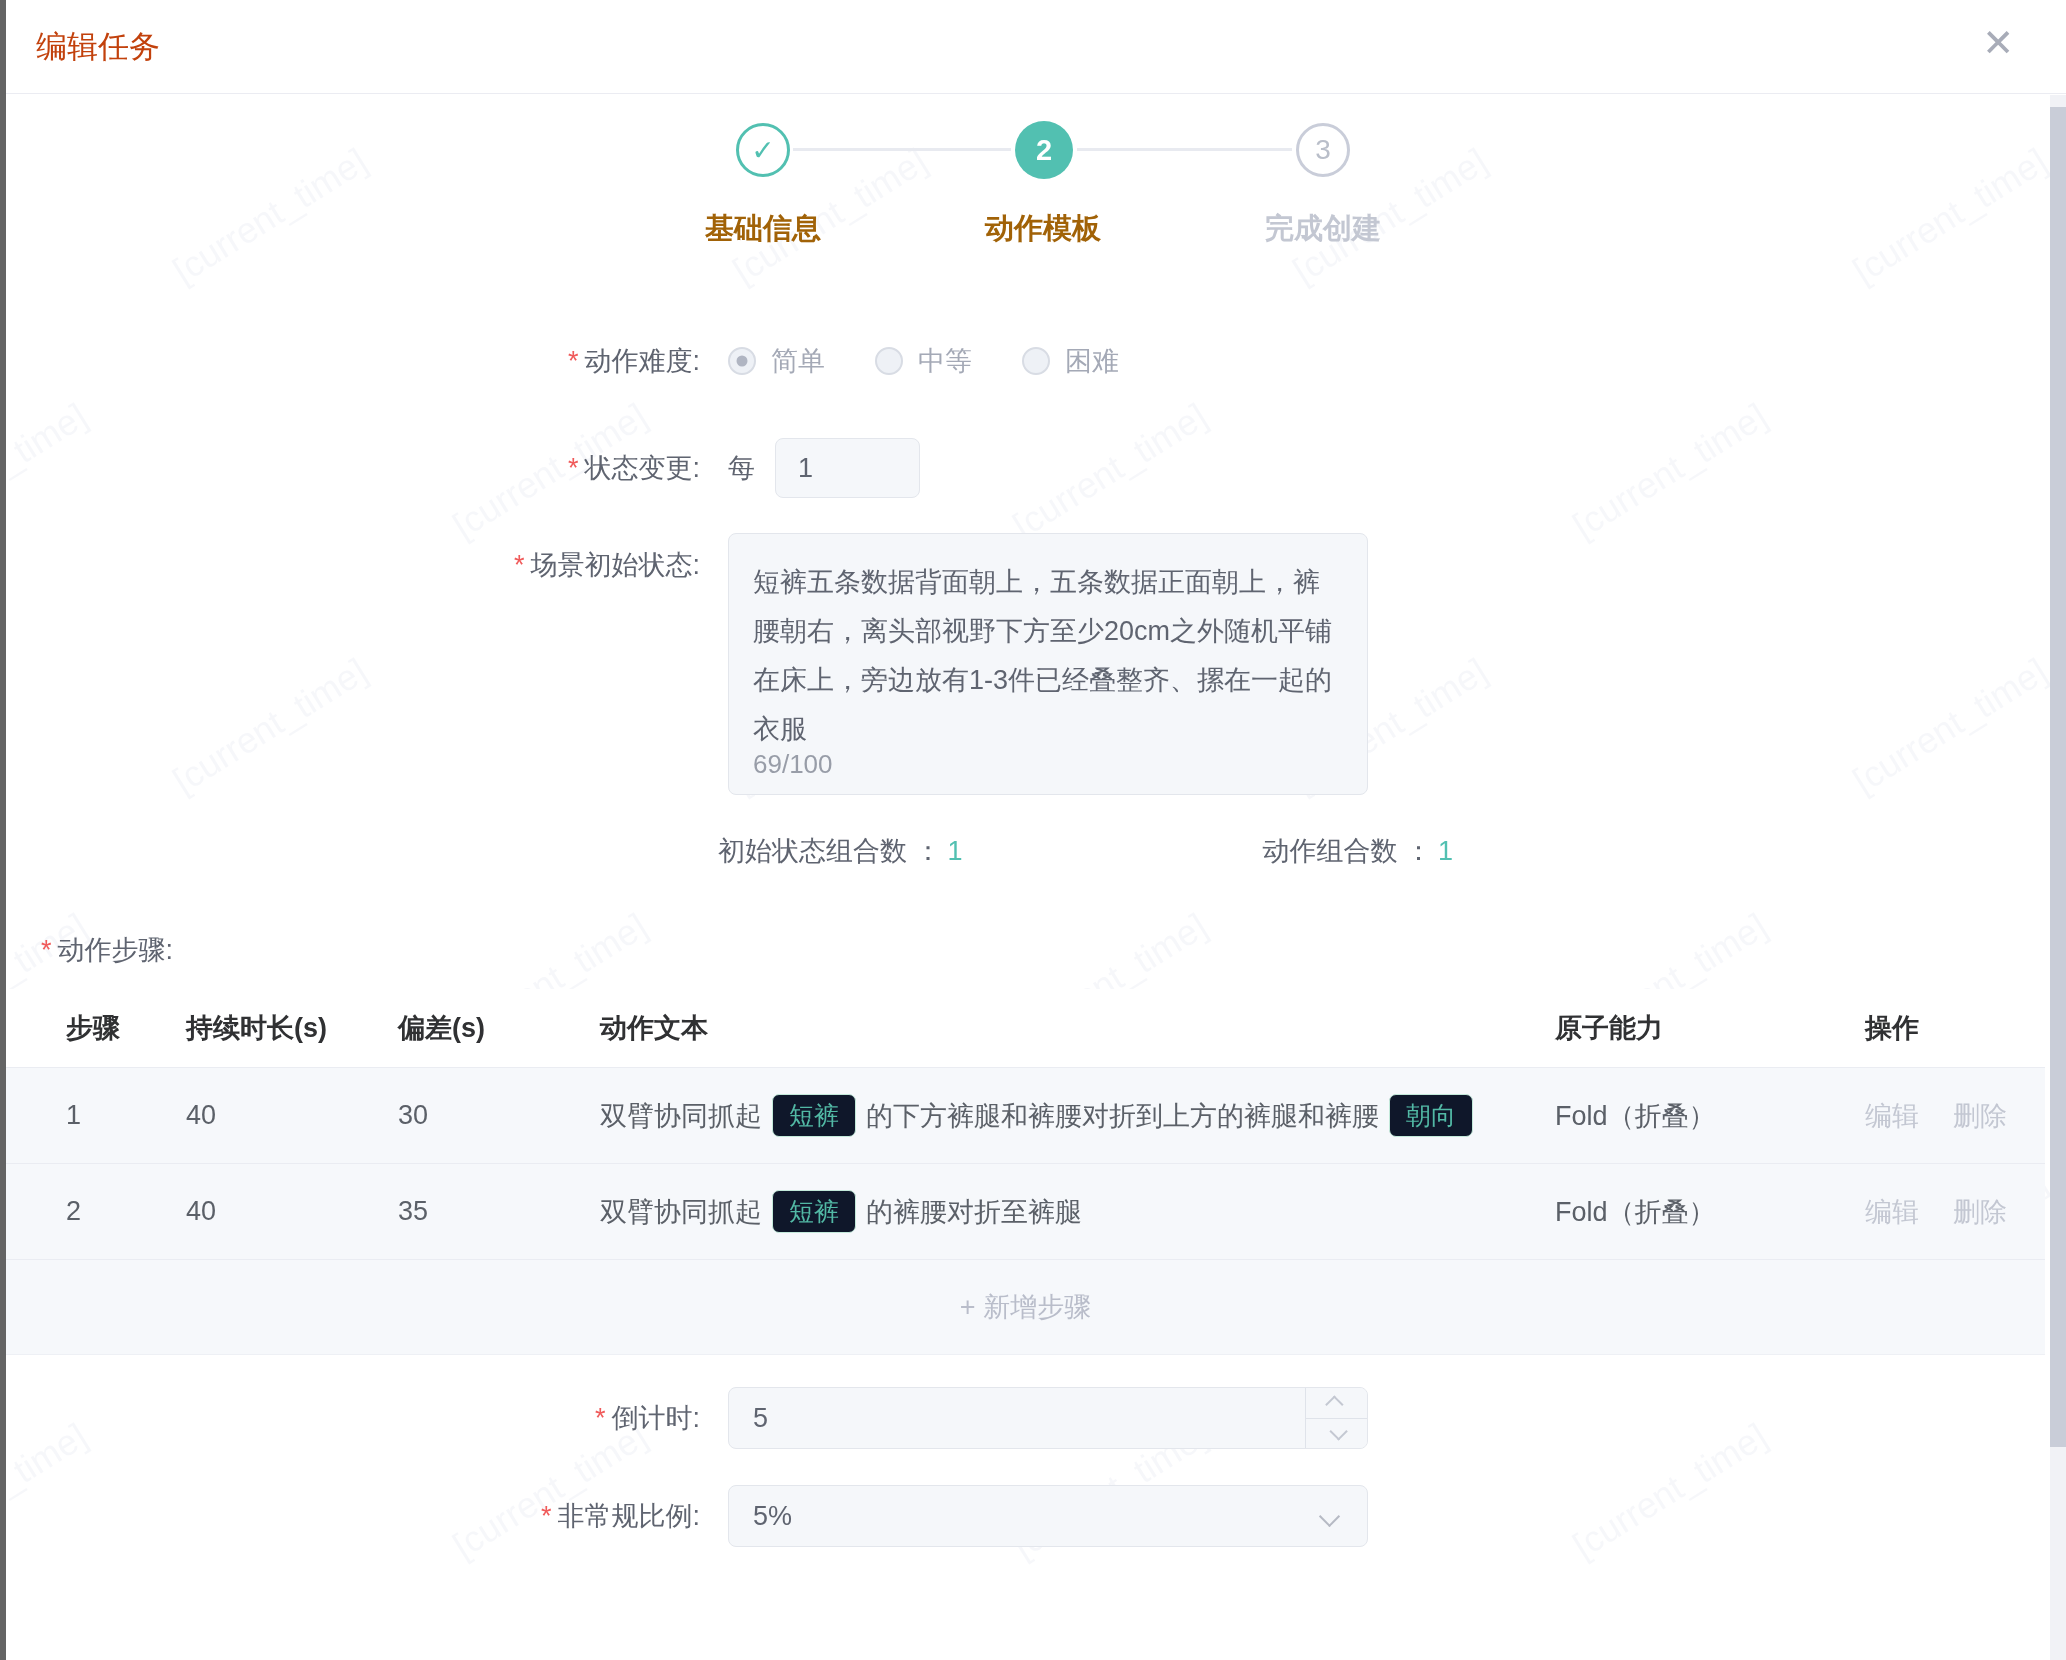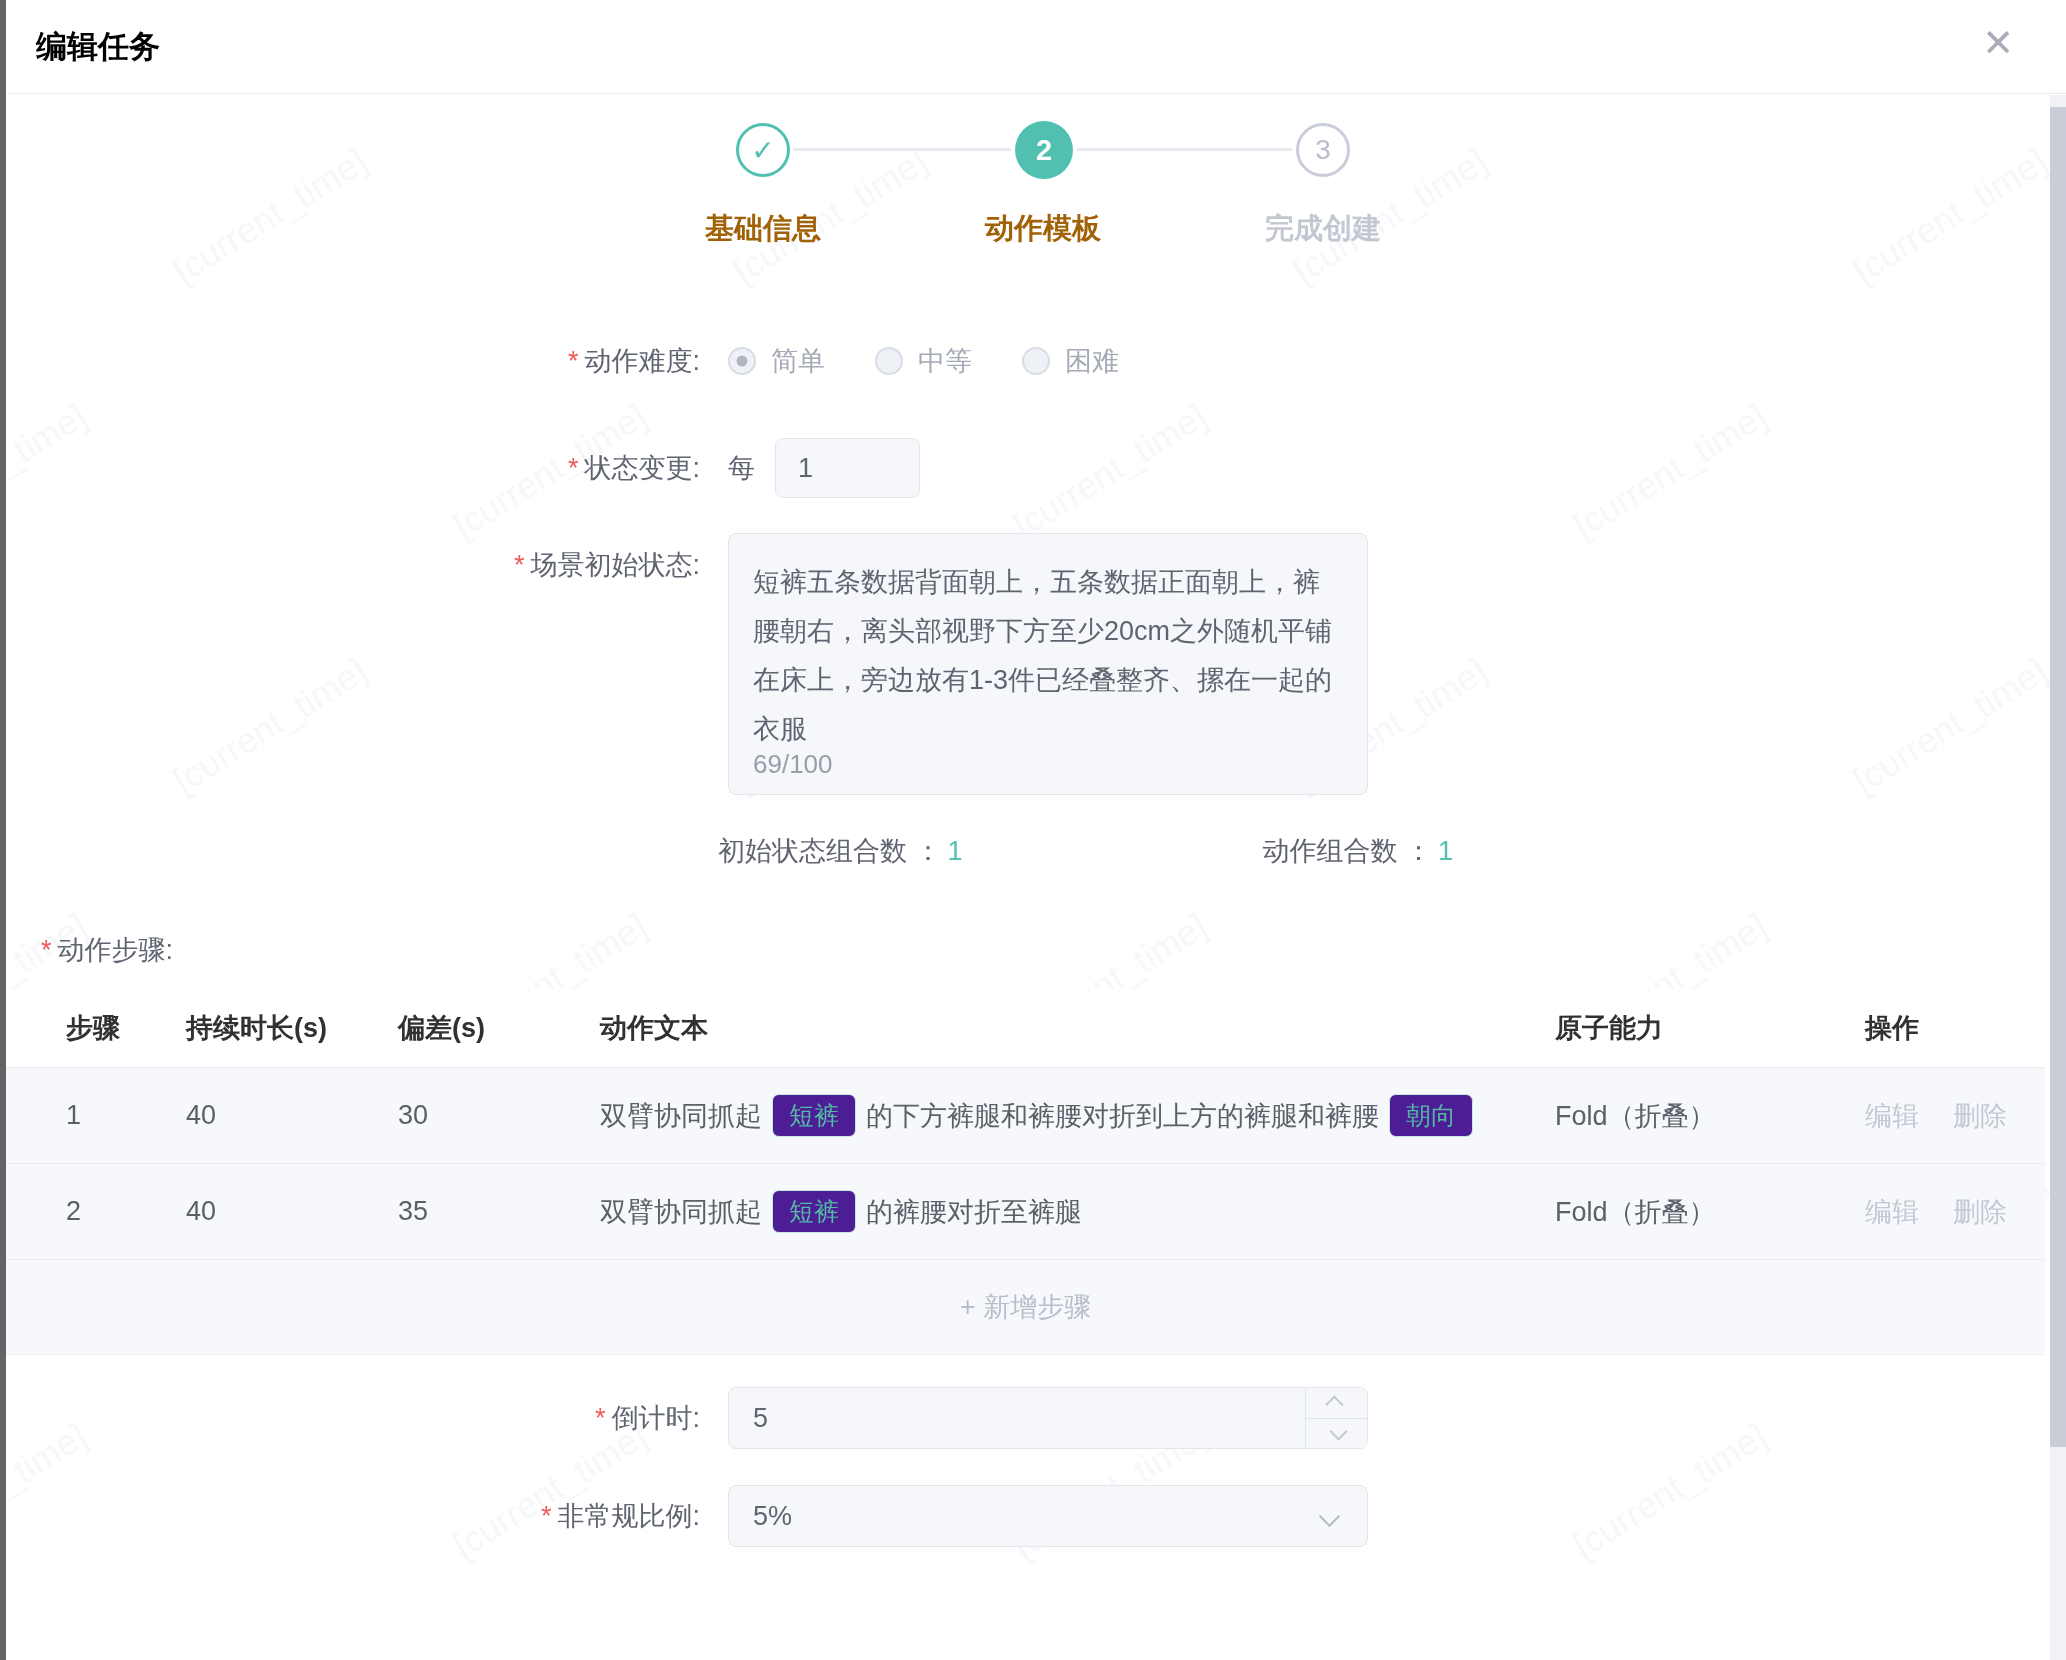--- a/index.html
+++ b/index.html
@@ -8,21 +8,21 @@
   .screen { position:relative; width:2066px; height:1660px; background:#fff; overflow:hidden; }
 
   
   .wm { position:absolute; inset:0; overflow:hidden; pointer-events:none; z-index:0; }
   .wm span { position:absolute; font-size:36px; color:rgba(130,140,180,0.07); transform:rotate(-32deg); white-space:nowrap; }
 
   .left-strip { position:absolute; left:0; top:0; width:6px; height:1660px; background:#646464; z-index:5; }
 
   
   .hdr { position:absolute; left:6px; top:0; width:2060px; height:94px; background:#fff; border-bottom:1px solid #ebecf2; z-index:3; }
-  .hdr-title { position:absolute; left:30px; top:26px; font-size:31px; font-weight:700; color:#000000; }
+  .hdr-title { position:absolute; left:30px; top:26px; font-size:31px; font-weight:400; color:#c2410c; }
   .close-btn { position:absolute; right:52px; top:24px; font-size:38px; color:#a8acb8; cursor:pointer; line-height:1; }
 
   .content { position:absolute; left:6px; top:95px; width:2039px; z-index:2; }
 
   
   .stepper { position:relative; width:840px; height:132px; margin:28px 0 0 617px; }
   .s-circle { position:absolute; top:0; width:54px; height:54px; border-radius:50%; display:flex; align-items:center; justify-content:center; background:#fff; }
   .s-circle.done   { left:113px; border:3px solid #52c0b1; color:#52c0b1; font-size:28px; }
   .s-circle.active { left:392px; width:58px; height:58px; top:-2px; background:#52c0b1; color:#fff; font-size:29px; font-weight:700; }
   .s-circle.pending{ left:673px; border:3px solid #c9cdd9; color:#b9bec9; font-size:28px; }
@@ -69,21 +69,21 @@
   .thead, .trow { display:flex; align-items:center; padding-left:60px; }
   .thead { height:78px; font-weight:700; color:#303133; font-size:27px; background:#fff; }
   .trow { height:96px; background:#f6f8fb; border-top:1px solid #eaecf2; font-size:27px; color:#5b6068; }
   .trow:last-of-type { border-bottom:1px solid #eef0f5; }
   .c1 { width:120px; flex:none; }
   .c2 { width:212px; flex:none; }
   .c3 { width:202px; flex:none; }
   .c4 { width:955px; flex:none; display:flex; align-items:center; flex-wrap:nowrap; }
   .c5 { width:310px; flex:none; }
   .c6 { flex:1; display:flex; gap:34px; }
-  .tag { display:inline-block; margin:0 10px; padding:4px 16px; font-size:25px; color:#52b9a5; background:#4c1d95; border:1px solid #c3e9da; border-radius:7px; white-space:nowrap; }
+  .tag { display:inline-block; margin:0 10px; padding:4px 16px; font-size:25px; color:#52b9a5; background:#0f172a; border:1px solid #c3e9da; border-radius:7px; white-space:nowrap; }
   .op-link { color:#c3c7d2; font-size:27px; cursor:pointer; }
   .add-row { height:96px; background:#f6f8fb; border-top:1px solid #eaecf2; border-bottom:1px solid #eef0f5; display:flex; align-items:center; justify-content:center; font-size:27px; color:#b9bdca; cursor:pointer; }
 
   
   .row-bottom { height:62px; }
   .rb1 { margin-top:38px; } .rb2 { margin-top:32px; } .rb3 { margin-top:36px; }
   .big-input { position:relative; margin-left:28px; width:640px; height:62px; background:#f5f7fa; border:1px solid #e3e6ec; border-radius:8px; display:flex; align-items:center; }
   .big-input input { flex:1; height:100%; background:transparent; border:none; outline:none; font-size:27px; color:#5f6470; padding:0 24px; font-family:inherit; }
   .spinner { width:62px; height:100%; border-left:1px solid #dfe3ea; display:flex; flex-direction:column; flex:none; }
   .spin-btn { flex:1; display:flex; align-items:center; justify-content:center; cursor:pointer; background:#f5f7fa; border-radius:0 7px 0 0; }

